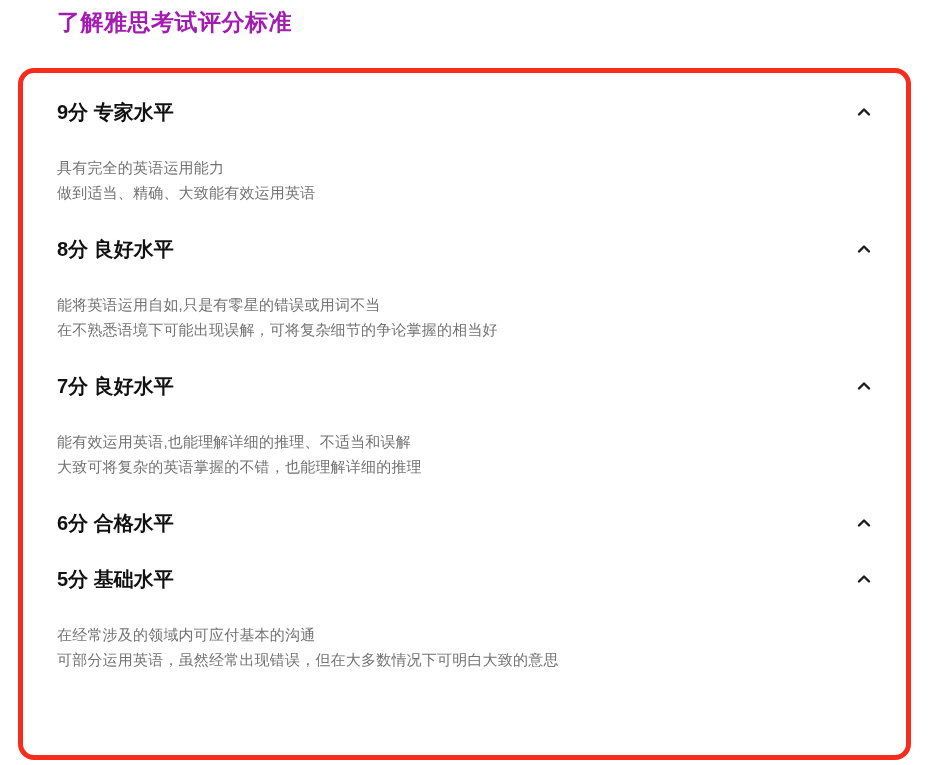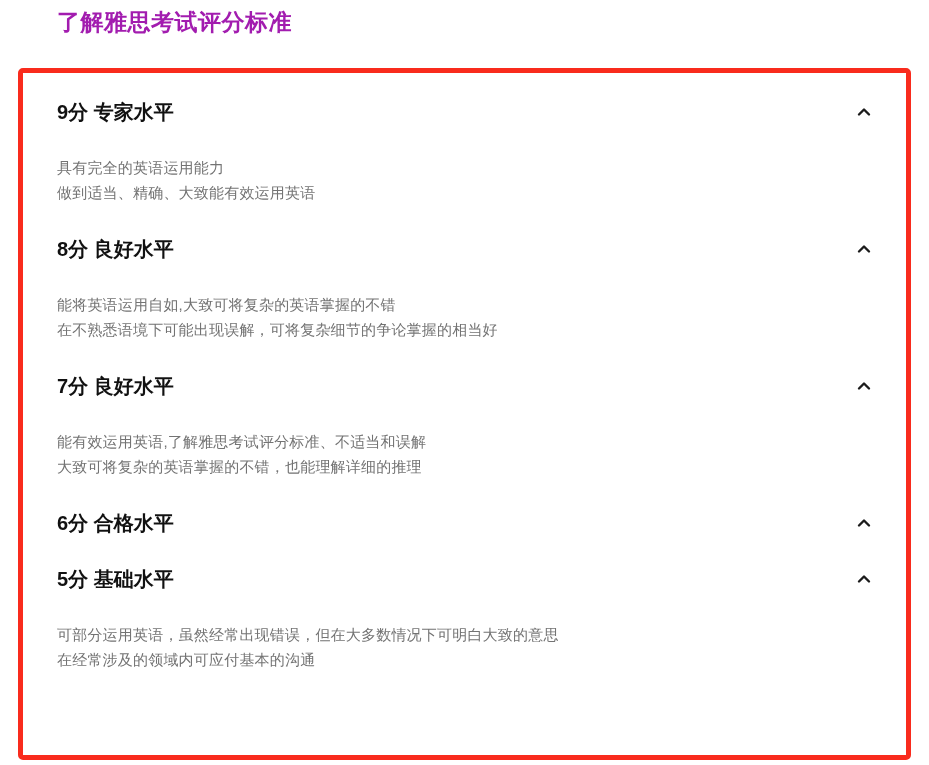--- a/index.html
+++ b/index.html
@@ -18,21 +18,21 @@
     line-height: 28px;
     font-weight: 700;
     color: #a21caf;
     letter-spacing: 0.5px;
   }
   .score-box {
     margin: 32px 9px 0 18px;
     width: 893px;
     height: 692px;
     border: 5px solid #f92b1d;
-    border-radius: 5px;
+    border-radius: 16px;
     background: #ffffff;
     padding: 27px 34px 2px 34px;
     overflow: hidden;
   }
   .score-section + .score-section {
     margin-top: 32px;
   }
   .section-header {
     display: flex;
     align-items: center;
@@ -93,36 +93,36 @@
   <section class="score-section">
     <div class="section-header">
       <h2 class="section-title">8分 良好水平</h2>
       <span class="chevron">
         <svg viewBox="0 0 16 16" fill="none">
             <polyline points="3,10.5 8,5.5 13,10.5" stroke="#1c1c1c" stroke-width="2.4" stroke-linecap="round" stroke-linejoin="round"></polyline>
           </svg>
       </span>
     </div>
     <div class="section-body">
-      <p>能将英语运用自如,大致可将复杂的英语掌握的不错</p>
+      <p>能将英语运用自如,只是有零星的错误或用词不当</p>
       <p>在不熟悉语境下可能出现误解，可将复杂细节的争论掌握的相当好</p>
     </div>
   </section>
 
   <section class="score-section">
     <div class="section-header">
       <h2 class="section-title">7分 良好水平</h2>
       <span class="chevron">
         <svg viewBox="0 0 16 16" fill="none">
             <polyline points="3,10.5 8,5.5 13,10.5" stroke="#1c1c1c" stroke-width="2.4" stroke-linecap="round" stroke-linejoin="round"></polyline>
           </svg>
       </span>
     </div>
     <div class="section-body">
-      <p>能有效运用英语,了解雅思考试评分标准、不适当和误解</p>
+      <p>能有效运用英语,也能理解详细的推理、不适当和误解</p>
       <p>大致可将复杂的英语掌握的不错，也能理解详细的推理</p>
     </div>
   </section>
 
   <section class="score-section">
     <div class="section-header">
       <h2 class="section-title">6分 合格水平</h2>
       <span class="chevron">
         <svg viewBox="0 0 16 16" fill="none">
             <polyline points="3,10.5 8,5.5 13,10.5" stroke="#1c1c1c" stroke-width="2.4" stroke-linecap="round" stroke-linejoin="round"></polyline>
@@ -134,18 +134,18 @@
   <section class="score-section">
     <div class="section-header">
       <h2 class="section-title">5分 基础水平</h2>
       <span class="chevron">
         <svg viewBox="0 0 16 16" fill="none">
             <polyline points="3,10.5 8,5.5 13,10.5" stroke="#1c1c1c" stroke-width="2.4" stroke-linecap="round" stroke-linejoin="round"></polyline>
           </svg>
       </span>
     </div>
     <div class="section-body">
+      <p>在经常涉及的领域内可应付基本的沟通</p>
       <p>可部分运用英语，虽然经常出现错误，但在大多数情况下可明白大致的意思</p>
-      <p>在经常涉及的领域内可应付基本的沟通</p>
     </div>
   </section>
 
 </div>
 
 </body></html>

